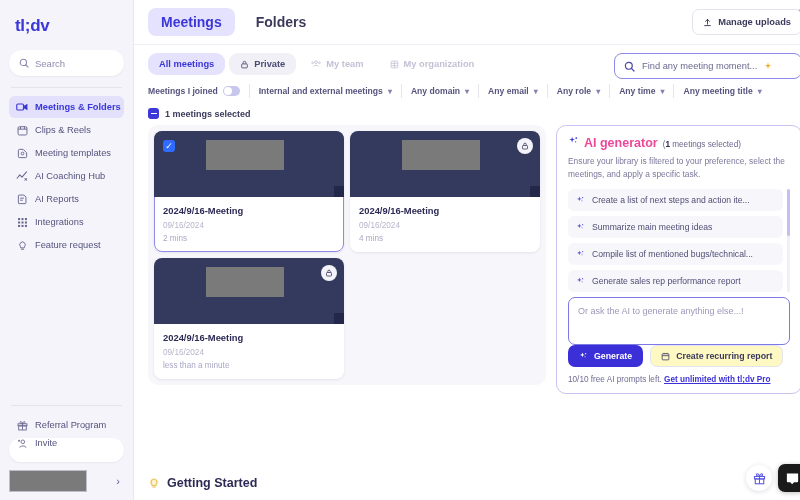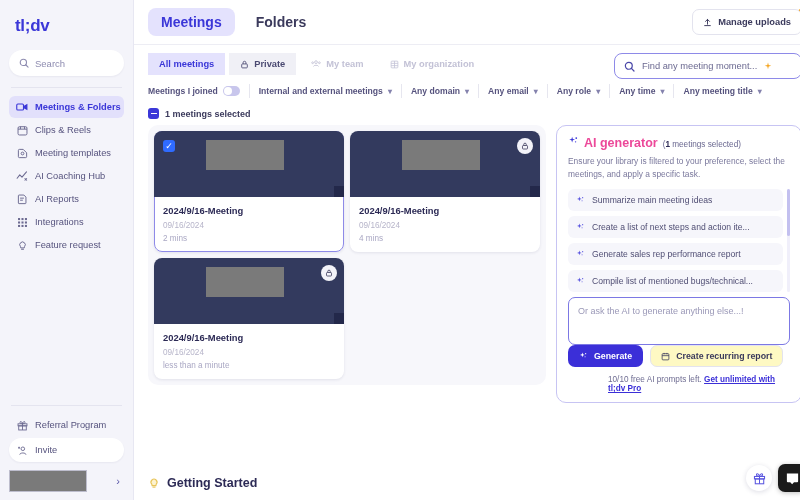--- a/index.html
+++ b/index.html
@@ -33,21 +33,21 @@
     display:flex; align-items:center; gap:7px;
     height: 22px; border-radius: 6px; padding: 0 7px;
     font-size: 9.3px; color:#56537e; white-space:nowrap;
   }
   .nav-item.active { background:#e2e0fb; color:#3b37d8; font-weight:bold; }
   .nav-item .ico { width:12px; height:12px; display:flex; align-items:center; justify-content:center; flex:none; }
   .spacer { flex: 1; }
   .sb-bottom { padding-bottom: 8px; }
   .invite-pill {
     background:#fff; border-radius: 13px; height: 24px;
-    display:flex; align-items:center; gap:7px; padding: 0 8px;
+    display:flex; gap:7px; padding: 0 8px;
     box-shadow: 0 1px 2px rgba(40,40,90,0.06);
     font-size: 9.3px; color:#56537e; margin-top:2px;
   }
   .user-row { display:flex; align-items:center; justify-content:space-between; margin-top: 8px; padding-right:4px; }
   .user-redact { width: 78px; height: 22px; background:#7a7a7a; border: 1px solid #bdbdcd; }
   .chev { color:#5a57a8; font-size: 11px; }
 
   
   .main { flex:1; height:500px; background:#fff; position:relative; display:flex; flex-direction:column; }
   .topbar { height: 44px; display:flex; align-items:center; padding: 0 14px; gap: 8px; position:relative; }
@@ -62,21 +62,21 @@
     height: 26px; padding: 0 10px; background:#fff;
     font-size: 9.3px; color:#3b3a5c; font-weight:bold;
   }
   .orange-dot { position:absolute; right: 12px; top: 9px; width:6px; height:6px; border-radius:50%; background:#f5a623; }
   .hr { height:1px; background:#ededf4; }
 
   .filters { padding: 8px 14px 0; }
   .seg-row { display:flex; align-items:center; gap:4px; }
   .seg {
     display:flex; align-items:center; gap:5px;
-    height: 22px; padding: 0 11px; border-radius: 0;
+    height: 22px; padding: 0 11px; border-radius: 9px;
     font-size: 9.3px; font-weight:bold; color:#4b4a72;
   }
   .seg.active { background:#e4e2fd; color:#3b37d8; }
   .seg.plain { background:#f0f0f6;text-align:right; }
   .seg.disabled { color:#c3c2d6; background: transparent; }
 
   .filter-row { display:flex; align-items:center; margin-top: 9px; }
   .filter-cell {
     display:flex; align-items:center; gap:5px;
     font-size: 8.6px; color:#56537e; font-weight:bold;
@@ -156,21 +156,21 @@
   .gen-btn {
     background:#3b2fd8; color:#fff; border-radius: 7px; height: 22px;
     display:flex; align-items:center; gap:6px; padding: 0 11px;
     font-size: 8.8px; font-weight:bold;
   }
   .rec-btn {
     border:1px solid #e3e3ee; border-radius: 7px; height: 22px;
     display:flex; align-items:center; gap:6px; padding: 0 10px;
     font-size: 8.8px; color:#3b3a5c; font-weight:bold; background:#fef9c3;
   }
-  .ai-foot { margin-top: 8px; font-size: 8.2px; color:#6f6d92;margin-left:40px; }
+  .ai-foot { margin-top: 8px; font-size: 8.2px; color:#6f6d92; }
   .ai-foot a { color:#3b2fd8; font-weight:bold; text-decoration: underline; }
 
   .getting {
     position:absolute; left: 14px; bottom: 10px;
     display:flex; align-items:center; gap:7px;
     font-size: 12.5px; font-weight:bold; color:#2c2a55;
   }
   .fabs { position:absolute; right: 10px; bottom: 8px; display:flex; align-items:center; gap:6px; }
   .fab-gift {
     width: 26px; height: 26px; border-radius: 50%; background:#fff;
@@ -510,51 +510,51 @@
             <div class="scroll-thumb"></div>
           </div>
           <div class="prompt">
             <span>
               <svg width="9" height="9" viewBox="0 0 16 16" fill="#5b57e0">
                   <path d="M6 1 L7 4.2 L10.2 5.2 L7 6.2 L6 9.4 L5 6.2 L1.8 5.2 L5 4.2 Z"></path>
                   <circle cx="11.8" cy="3" r="1.1"></circle>
                   <circle cx="10.8" cy="8.6" r="0.9"></circle>
                 </svg>
             </span>
-            <span>Summarize main meeting ideas</span>
+            <span>Create a list of next steps and action ite...</span>
           </div>
           <div class="prompt">
             <span>
               <svg width="9" height="9" viewBox="0 0 16 16" fill="#5b57e0">
                   <path d="M6 1 L7 4.2 L10.2 5.2 L7 6.2 L6 9.4 L5 6.2 L1.8 5.2 L5 4.2 Z"></path>
                   <circle cx="11.8" cy="3" r="1.1"></circle>
                   <circle cx="10.8" cy="8.6" r="0.9"></circle>
                 </svg>
             </span>
-            <span>Create a list of next steps and action ite...</span>
+            <span>Summarize main meeting ideas</span>
+          </div>
+          <div class="prompt">
+            <span>
+              <svg width="9" height="9" viewBox="0 0 16 16" fill="#5b57e0">
+                  <path d="M6 1 L7 4.2 L10.2 5.2 L7 6.2 L6 9.4 L5 6.2 L1.8 5.2 L5 4.2 Z"></path>
+                  <circle cx="11.8" cy="3" r="1.1"></circle>
+                  <circle cx="10.8" cy="8.6" r="0.9"></circle>
+                </svg>
+            </span>
+            <span>Compile list of mentioned bugs/technical...</span>
           </div>
           <div class="prompt">
             <span>
               <svg width="9" height="9" viewBox="0 0 16 16" fill="#5b57e0">
                   <path d="M6 1 L7 4.2 L10.2 5.2 L7 6.2 L6 9.4 L5 6.2 L1.8 5.2 L5 4.2 Z"></path>
                   <circle cx="11.8" cy="3" r="1.1"></circle>
                   <circle cx="10.8" cy="8.6" r="0.9"></circle>
                 </svg>
             </span>
             <span>Generate sales rep performance report</span>
-          </div>
-          <div class="prompt">
-            <span>
-              <svg width="9" height="9" viewBox="0 0 16 16" fill="#5b57e0">
-                  <path d="M6 1 L7 4.2 L10.2 5.2 L7 6.2 L6 9.4 L5 6.2 L1.8 5.2 L5 4.2 Z"></path>
-                  <circle cx="11.8" cy="3" r="1.1"></circle>
-                  <circle cx="10.8" cy="8.6" r="0.9"></circle>
-                </svg>
-            </span>
-            <span>Compile list of mentioned bugs/technical...</span>
           </div>
         </div>
 
         <div class="ai-textarea">Or ask the AI to generate anything else...!</div>
 
         <div class="ai-actions">
           <div class="gen-btn">
             <span>
               <svg width="9" height="9" viewBox="0 0 16 16" fill="#ffffff">
                   <path d="M6 1 L7 4.2 L10.2 5.2 L7 6.2 L6 9.4 L5 6.2 L1.8 5.2 L5 4.2 Z"></path>

